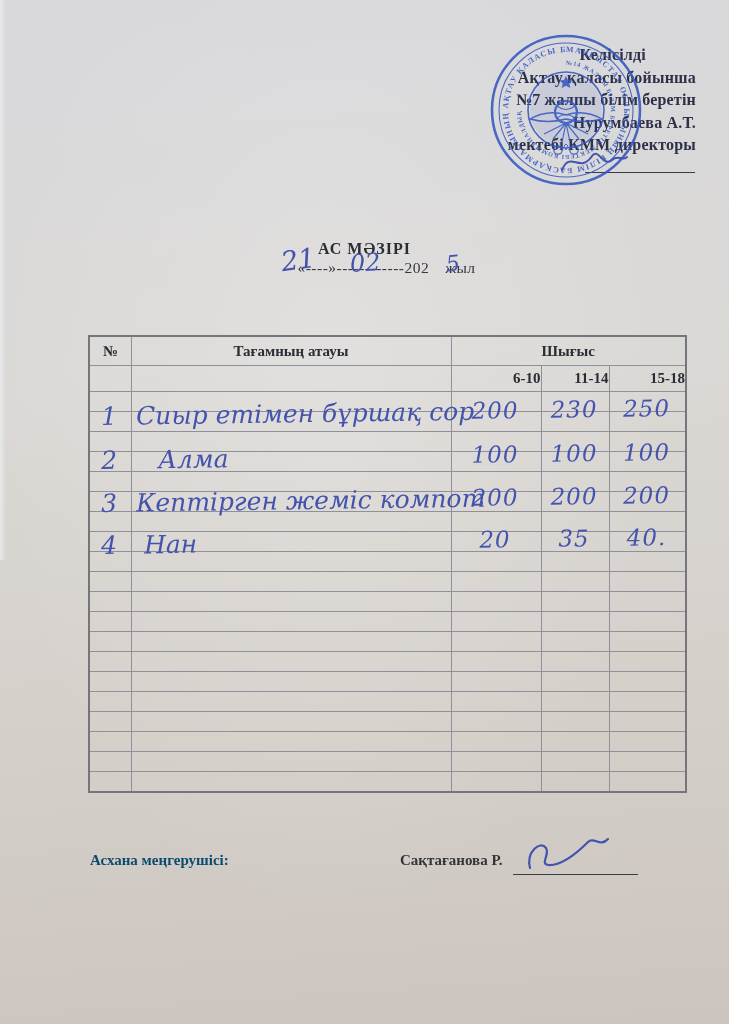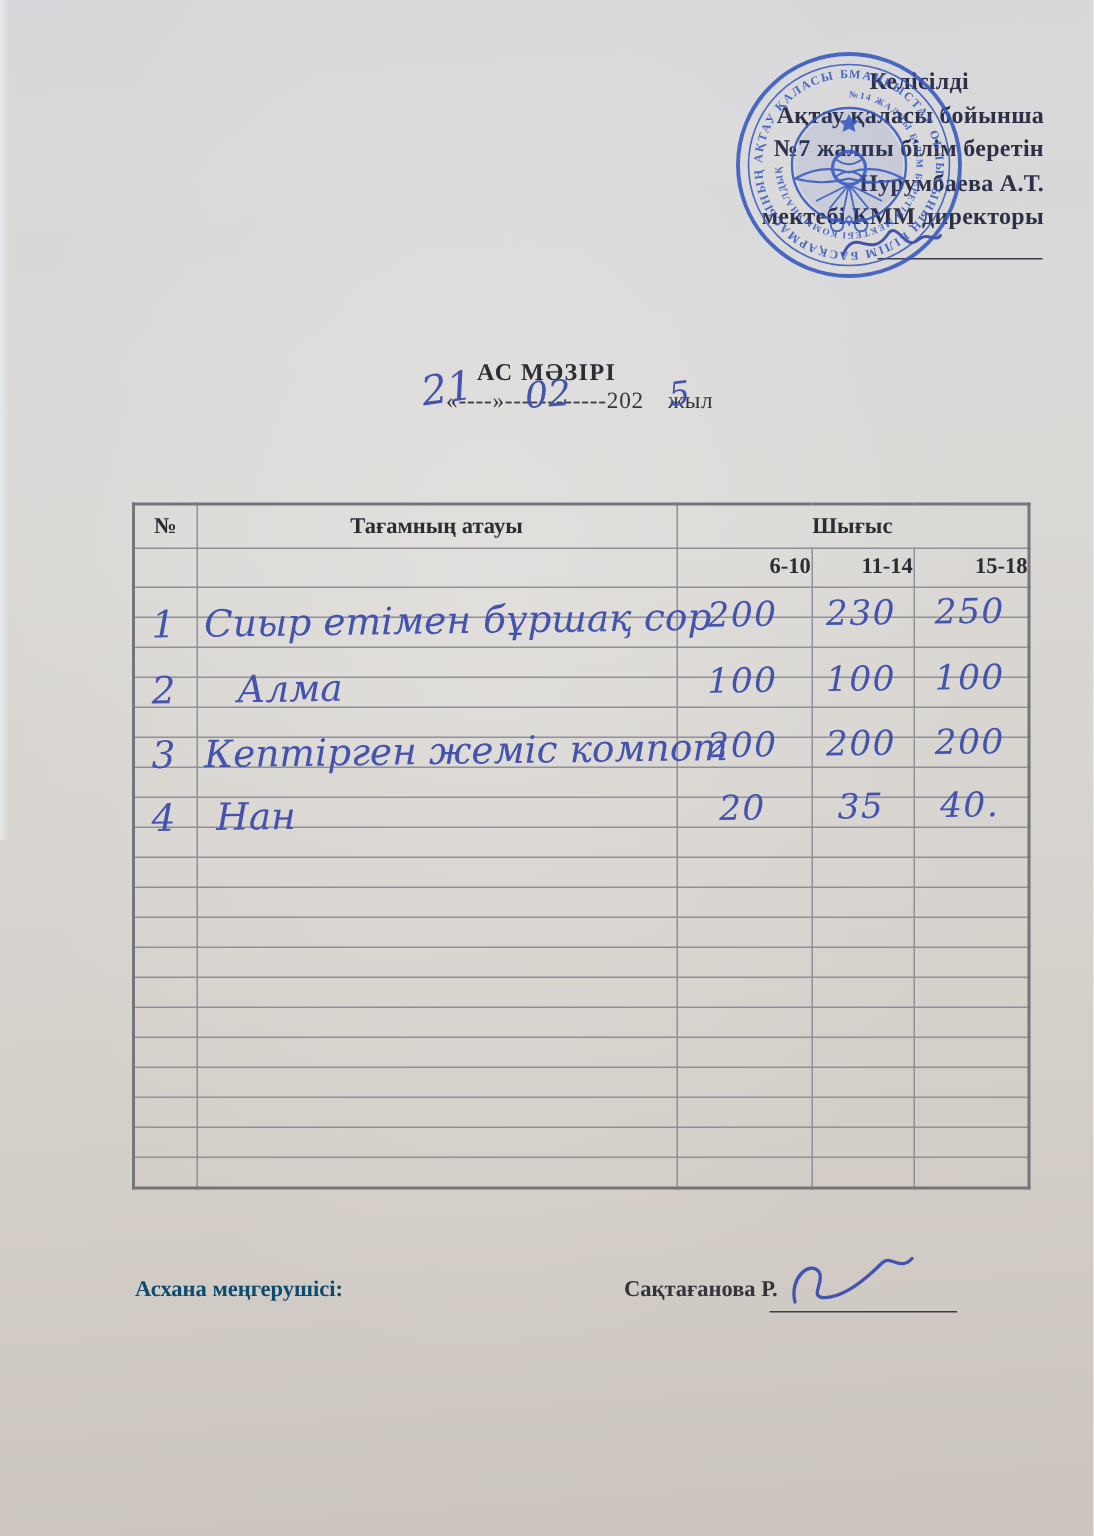--- a/index.html
+++ b/index.html
@@ -56,21 +56,21 @@
     display:grid;grid-template-columns:42px 320px 90px 68px 77px;
     align-items:center;transform:rotate(-0.8deg);pointer-events:none;
   }
   .entry .num{text-align:center;font-size:25px;}
   .entry .dish{font-size:25px;white-space:nowrap;padding-left:6px;}
   .entry .dish.indent1{padding-left:28px;}
   .entry .dish.indent2{padding-left:14px;}
   .entry .val{text-align:center;font-size:23px;letter-spacing:1px;}
   
   .footer-label{position:absolute;left:90px;top:852px;font-size:15px;font-weight:bold;color:#0c4a6e;}
-  .footer-name{position:absolute;left:400px;top:852px;font-size:15px;font-weight:bold;color:#33343c;margin-left:16px;}
+  .footer-name{position:absolute;left:400px;top:852px;font-size:15px;font-weight:bold;color:#33343c;}
   .sigline-bottom{position:absolute;left:513px;top:874px;width:125px;border-bottom:1.6px solid #3c3c44;}
   .sig-svg-top{position:absolute;left:558px;top:146px;}
   .sig-svg-bottom{position:absolute;left:516px;top:834px;}
 </style>
 </head>
 <body>
 
 <div class="paper-sheen"></div>
 <div class="paper-edge-left"></div>
 

